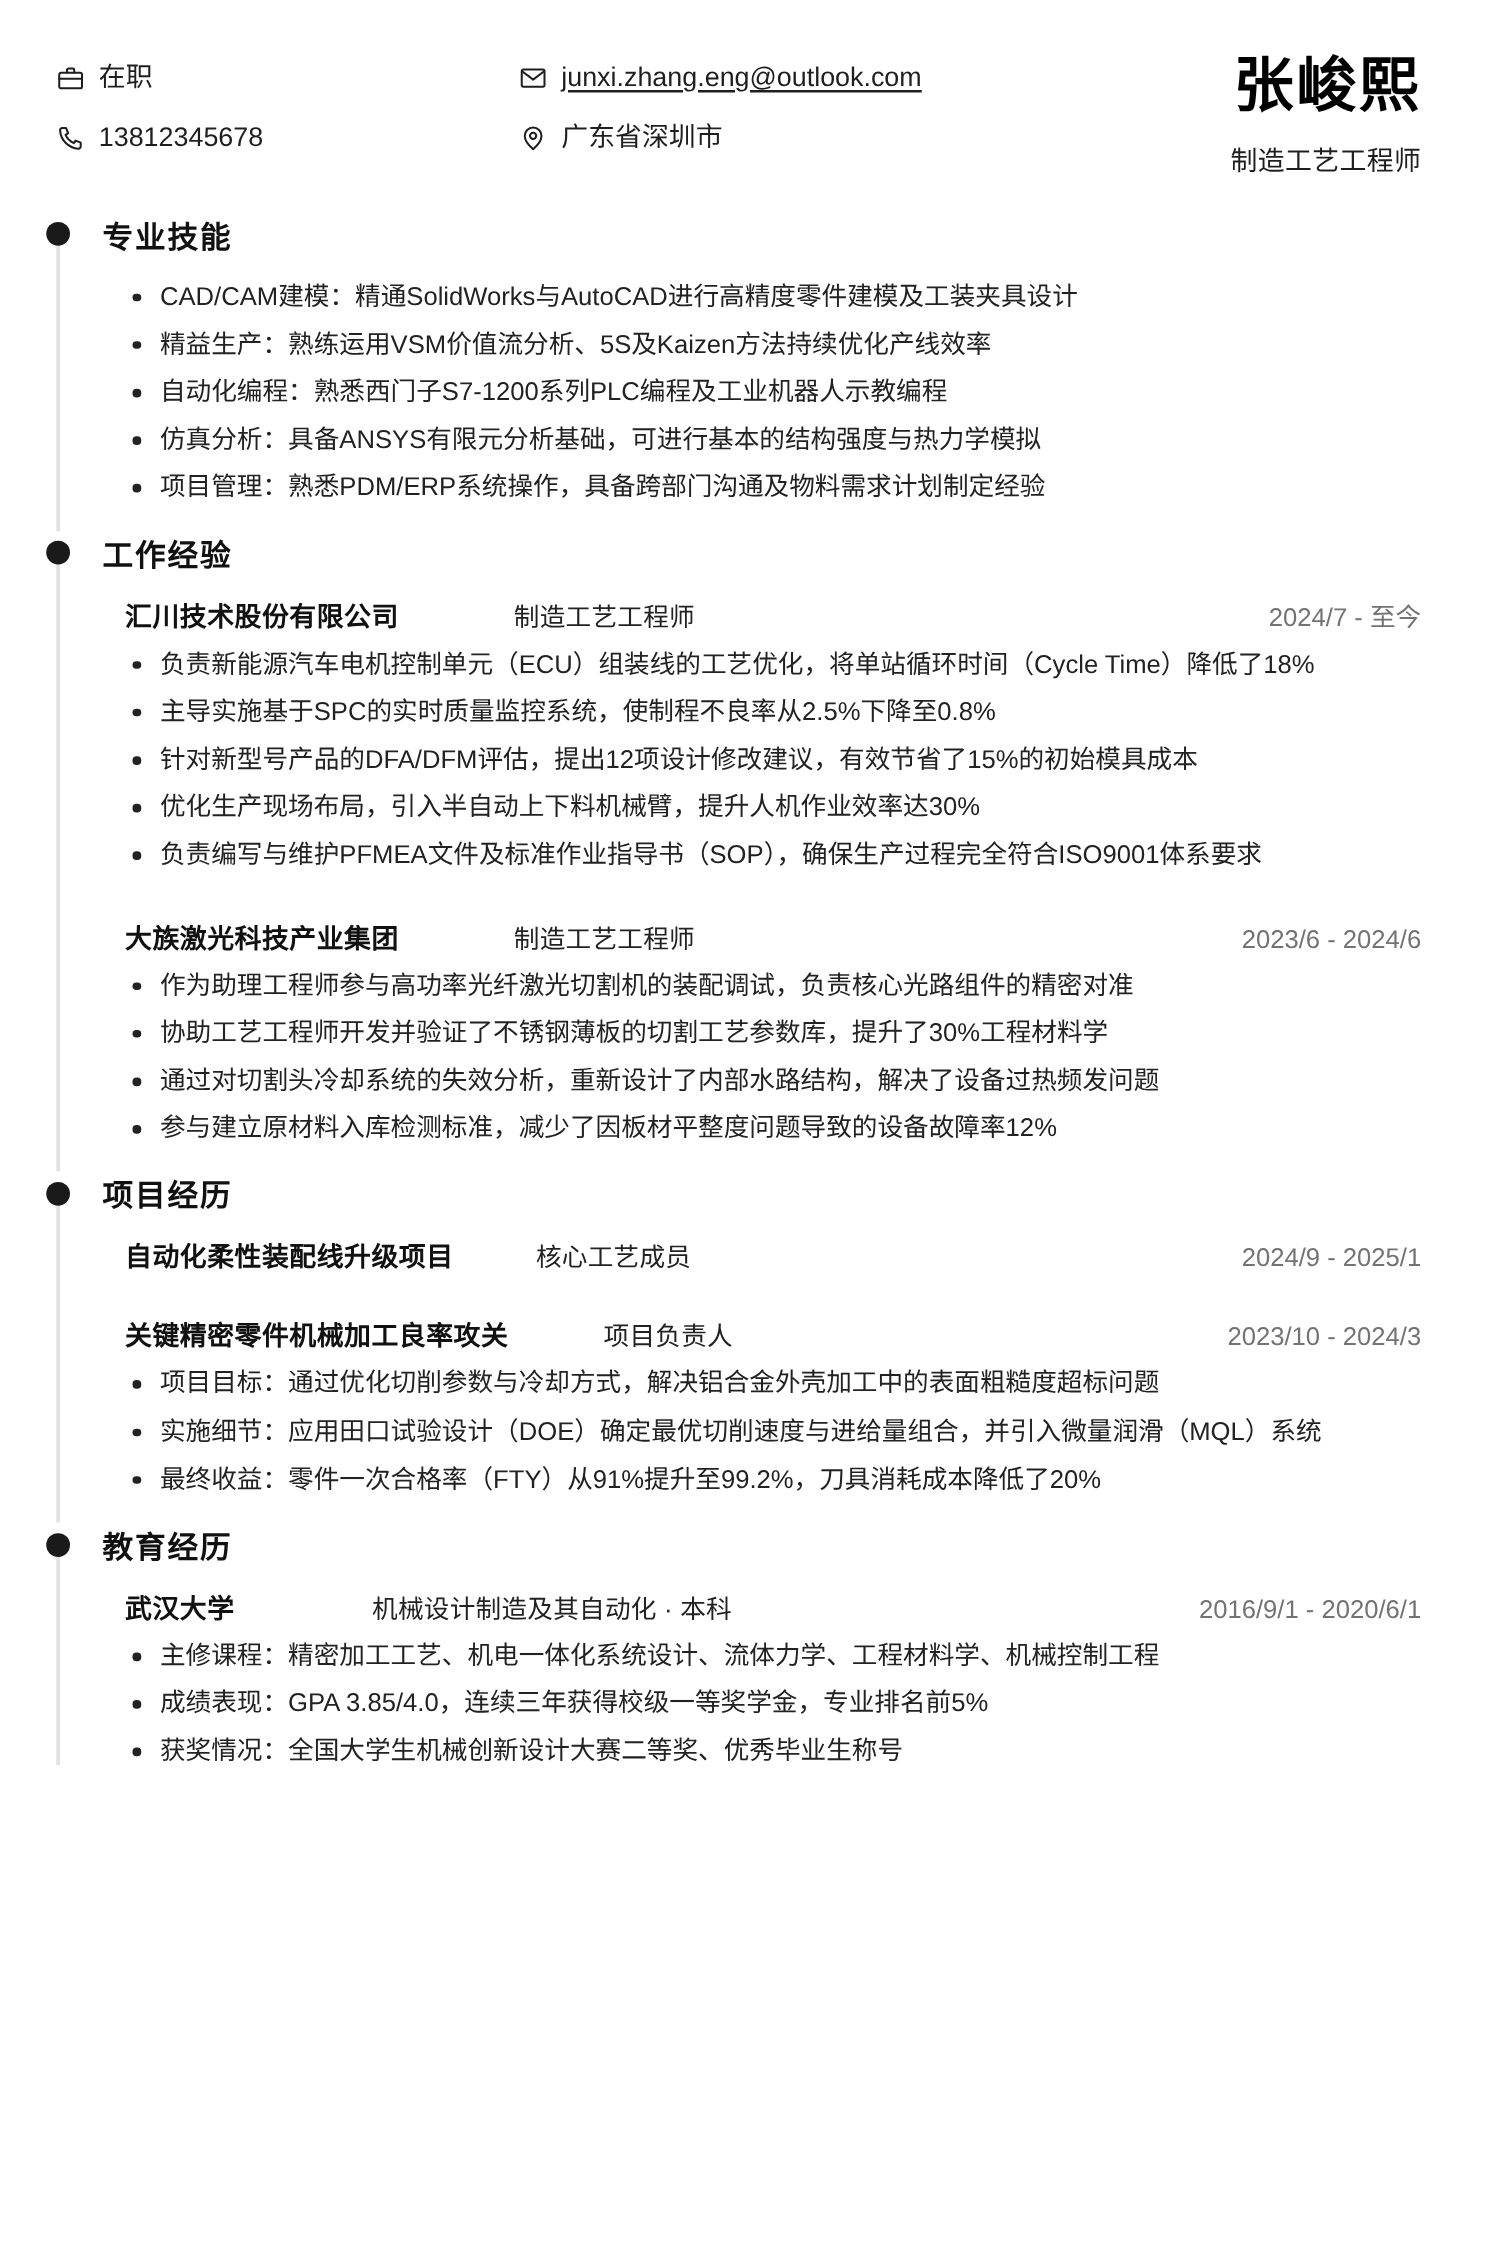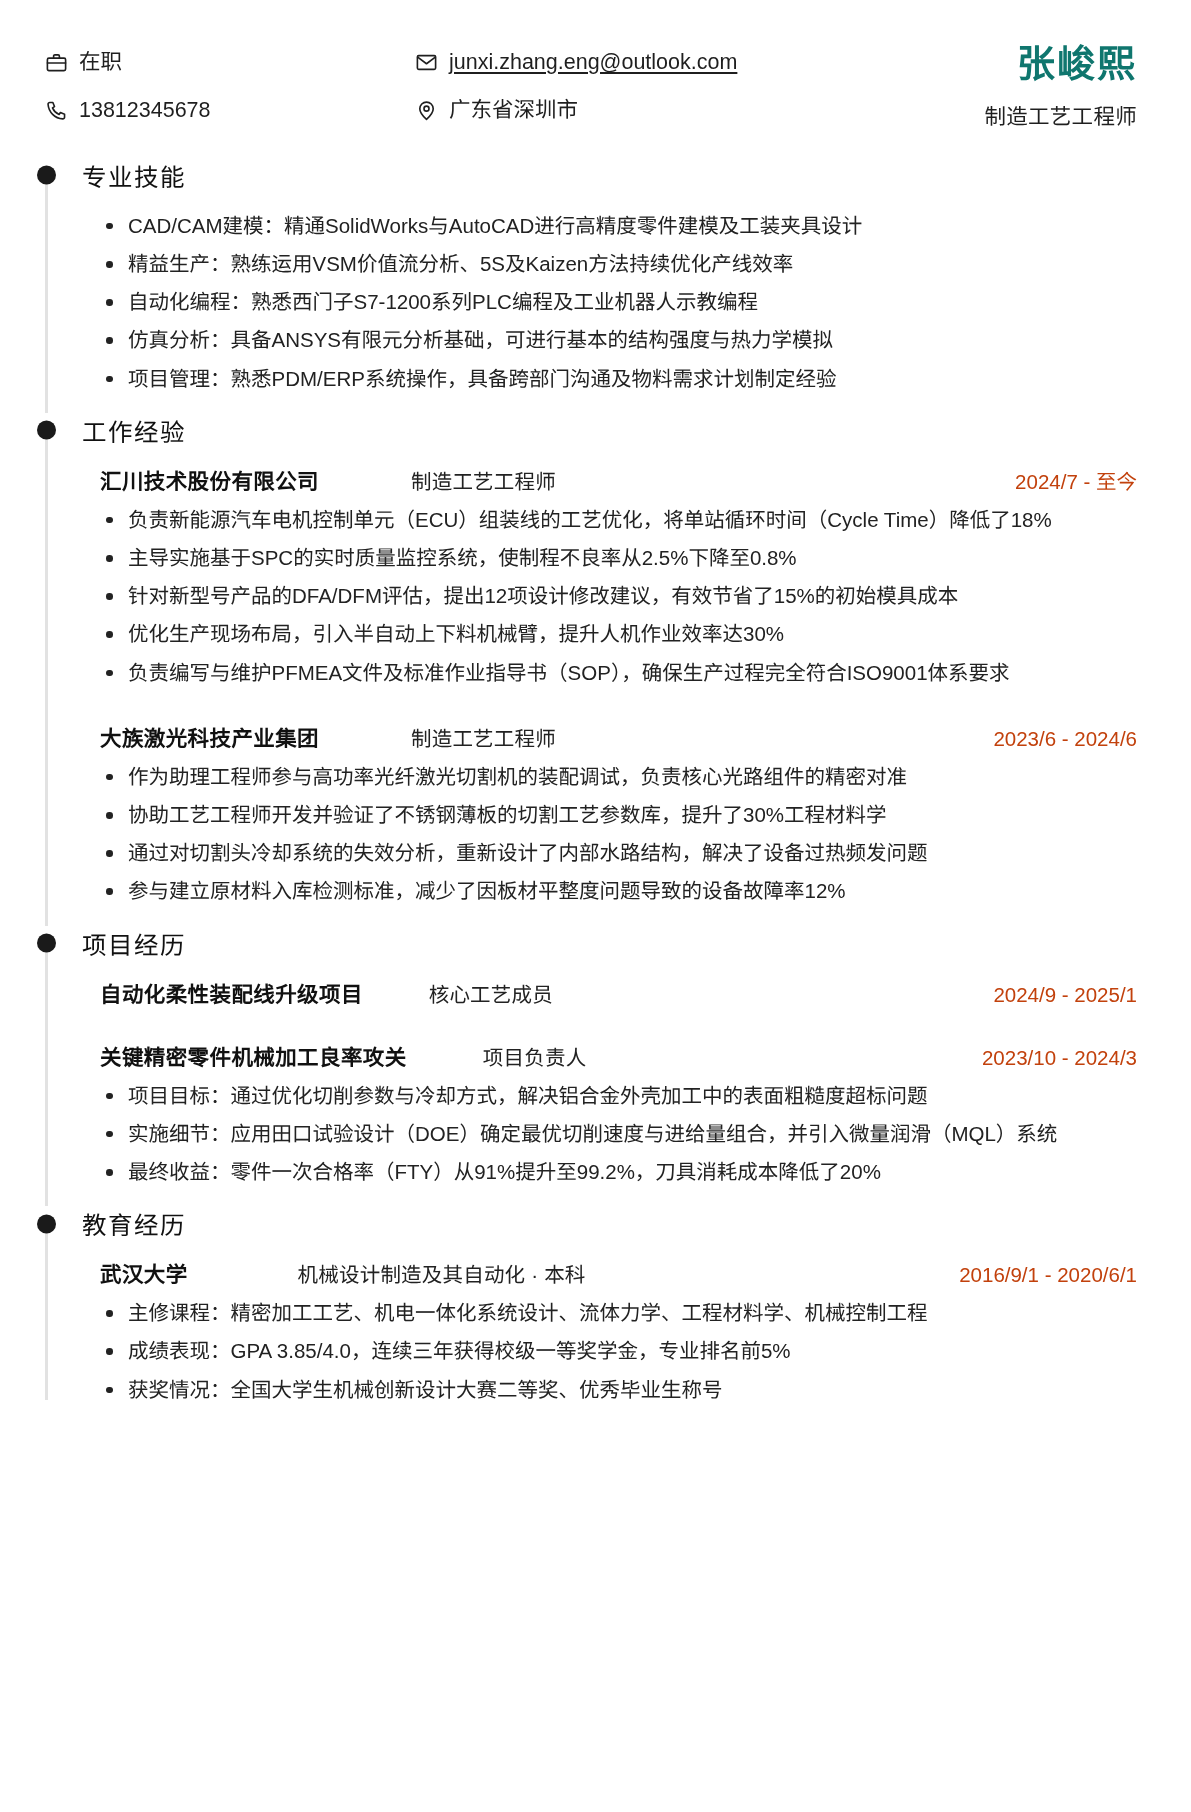--- a/index.html
+++ b/index.html
@@ -59,25 +59,25 @@
     text-underline-offset: 3px;
     color: #1f1f1f;
   }
   .name-block {
     flex: 0 0 auto;
     text-align: right;
     padding-left: 28px;
     min-width: 232px;
   }
   .name-block .fullname {
-    font-size: 38px;
+    font-size: 48px;
     font-weight: 700;
     letter-spacing: 2px;
     line-height: 1.18;
-    color: #0f766e;
+    color: #000000;
   }
   .name-block .jobtitle {
     font-size: 21.5px;
     margin-top: 12px;
     color: #1f1f1f;
     letter-spacing: 0.3px;
   }
 
   
   .section {
@@ -108,21 +108,21 @@
     top: 50%;
     transform: translateY(-50%);
     width: 19px;
     height: 19px;
     border-radius: 50%;
     background: #1a1a1a;
     z-index: 2;
   }
   .section-title {
     font-size: 24.5px;
-    font-weight: 400;
+    font-weight: 700;
     letter-spacing: 1.5px;
     color: #111111;
   }
   .section-body { padding-left: 16px; }
 
   
   ul.bullets {
     list-style: none;
     margin: 0;
     padding: 0;
@@ -164,21 +164,21 @@
   }
   .entry-role {
     font-size: 20.5px;
     color: #222222;
     flex: 0 0 auto;
     margin-left: 28px;
     letter-spacing: 0.2px;
   }
   .entry-date {
     font-size: 20.5px;
-    color: #c2410c;
+    color: #737373;
     margin-left: auto;
     white-space: nowrap;
     text-align: right;
   }
   .entry .bullets { margin-top: 4px; }
 
   
   .exp-role  { min-width: 250px; margin-left: 92px; }
   .proj-role { min-width: 200px; margin-left: 28px; text-align: center; }
   .edu-role  { min-width: 300px; margin-left: 110px; }

